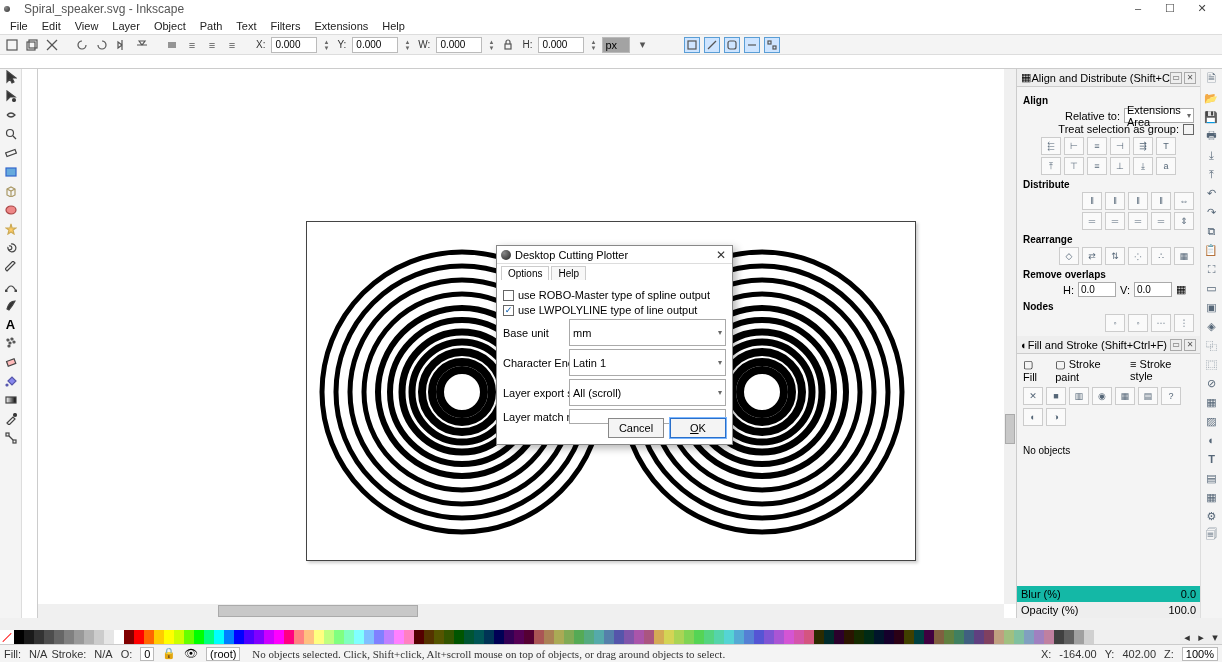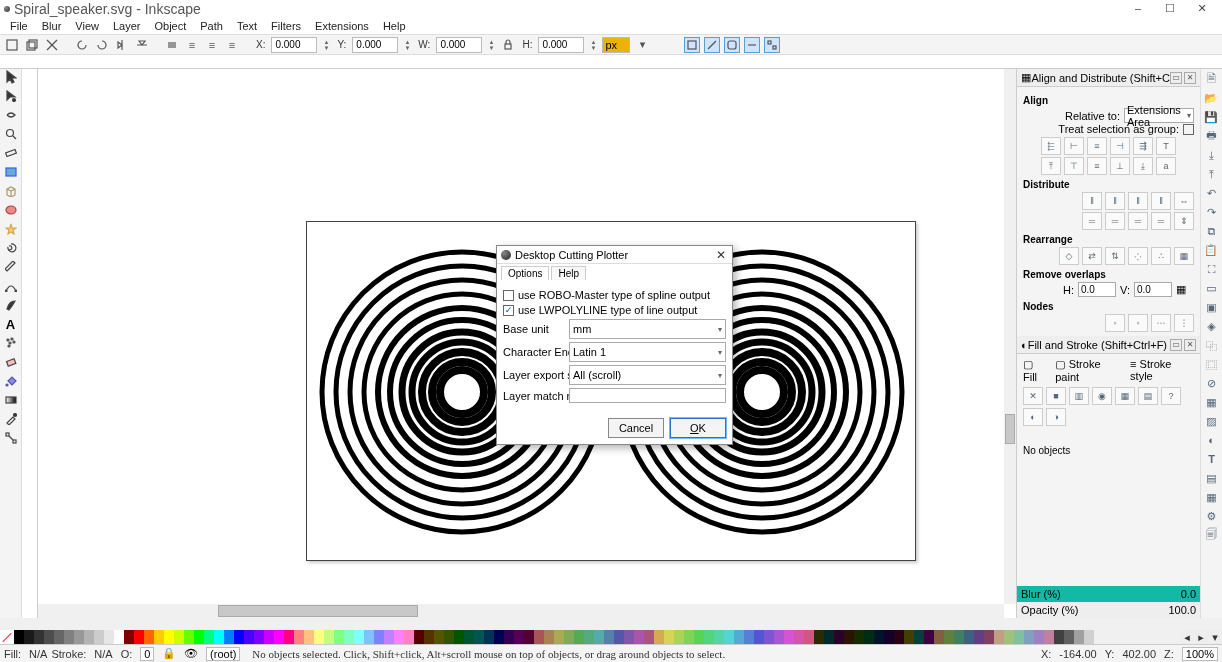--- a/index.html
+++ b/index.html
@@ -1,37 +1,37 @@
 <!DOCTYPE html>
 <html><head>
 <meta charset="utf-8">
 <style>
 * { margin: 0; padding: 0; box-sizing: border-box; font-family: "Segoe UI", Tahoma, sans-serif; font-size: 11px; }
 body { width: 1222px; height: 662px; background: #f0f0f0; overflow: hidden; position: relative; }
 
 
 .titlebar { height: 17px; background: #fff; display: flex; align-items: center; padding: 0 4px; }
 .titlebar .dot { width: 6px; height: 6px; border-radius: 50%; background: radial-gradient(circle at 30% 30%, #888, #333); margin-right: 4px;}
-.titlebar .title { font-size: 14px; color: #555; flex: 1; }
+.titlebar .title { font-size: 12px; color: #555; flex: 1; margin-left: 10px; }
 .titlebar .win-controls { display: flex; gap: 12px; color: #444; font-size: 10px; margin-right: 6px;}
 .titlebar .win-controls span { width: 20px; text-align: center; cursor: default; }
 
 
 .menubar { height: 18px; background: #fff; display: flex; align-items: center; padding: 0 4px; gap: 2px; border-bottom: 1px solid #ddd;}
 .menubar span { padding: 2px 6px; font-size: 11px; color: #222; }
 
 
 .toptoolbar { height: 20px; background: #f4f4f4; display: flex; align-items: center; padding: 0 4px; gap: 4px; border-bottom: 1px solid #ddd;}
 .tbtn { width: 16px; height: 16px; display:inline-flex; align-items:center; justify-content:center; color:#555; border:1px solid transparent;}
 .sep { width: 6px; }
 .xlabel { font-size: 10px; color: #333; padding: 0 2px;}
 .numbox { width: 46px; height: 16px; border: 1px solid #bbb; background:#fff; font-size:10px; padding-left:3px; display:inline-flex; align-items:center;}
 .spin { width: 10px; height:16px; display:inline-flex; flex-direction:column; justify-content:center; }
 .spin div { height:6px; font-size:6px; line-height:6px; color:#666; text-align:center;}
-.unitbox { width:28px; height:16px; border:1px solid #bbb; background:#eab308; font-size:10px; display:inline-flex; align-items:center; padding-left:2px;}
+.unitbox { width:28px; height:16px; border:1px solid #bbb; background:#a3a3a3; font-size:10px; display:inline-flex; align-items:center; padding-left:2px;}
 
 
 .rulerrow { height: 14px; background: #fff; position: relative; border-bottom:1px solid #ccc;}
 
 
 .mainrow { position:absolute; top:69px; bottom:44px; left:0; right:0; display:flex; }
 .lefttoolbar { width: 22px; background:#f4f4f4; border-right:1px solid #ddd; display:flex; flex-direction:column; align-items:center; padding-top:0px; gap:3px;}
 .lefttoolbar .tool { width:16px; height:16px; display:flex; align-items:center; justify-content:center; color:#444; }
 .canvaswrap { flex:1; background:#fff; position:relative; overflow:hidden;}
 .canvas-page { position:absolute; left:268px; top:152px; width:610px; height:340px; background:#fff; border:1px solid #444; box-shadow: 2px 2px 3px rgba(0,0,0,0.2);}
@@ -81,21 +81,21 @@
 .dialog .dtitle .dicon { width:10px; height:10px; background: radial-gradient(circle at 30% 30%, #888, #222); border-radius:50%; margin-right:4px;}
 .dialog .dtitle .dtext { flex:1; font-size:11px;}
 .dialog .dtitle .dx { font-size:12px; color:#333; padding:0 2px;}
 .dialog .dtabs { height:18px; display:flex; gap:2px; padding:2px 4px; }
 .dialog .dtabs span { padding:1px 6px; font-size:10px; border:1px solid #ccc; border-bottom:none; background:#f8f8f8;}
 .dialog .dtabs span.active { background:#fff; }
 .dialog .dbody { padding:4px 6px; }
 .dialog .drow { display:flex; align-items:center; font-size:10px; margin:3px 0; gap:4px;}
 .dialog .drow label { white-space:nowrap;}
 .dialog .dcb { width:11px; height:11px; border:1px solid #666; display:inline-flex; align-items:center; justify-content:center; font-size:9px; color:#05a;}
-.dialog .dsel { flex:1; border:1px solid #aaa; background:#fff; height:20px; font-size:10px; padding-left:3px; display:flex; align-items:center; justify-content:space-between;}
+.dialog .dsel { flex:1; border:1px solid #aaa; background:#fff; height:27px; font-size:10px; padding-left:3px; display:flex; align-items:center; justify-content:space-between;}
 .dialog .dsel .dd { font-size:8px; color:#666; padding-right:3px;}
 .dialog .dinput { flex:1; border:1px solid #aaa; background:#fff; height:15px;}
 .dialog .dbtns { position:absolute; right:6px; bottom:6px; display:flex; gap:6px;}
 .dialog .dbtn { min-width:56px; height:20px; border:1px solid #888; background:#f4f4f4; font-size:11px; display:flex; align-items:center; justify-content:center;}
 .dialog .dbtn.primary { border:1px solid #2a6fc9; outline:1px solid #7ab6ff; }
 
 
 svg { stroke: currentColor; fill:none; stroke-width:1.2;}
 </style>
 </head>
@@ -106,21 +106,21 @@
   <span class="title">Spiral_speaker.svg - Inkscape</span>
   <div class="win-controls">
     <span>–</span>
     <span>☐</span>
     <span>✕</span>
   </div>
 </div>
 
 <div class="menubar">
   <span>File</span>
-  <span>Blur</span>
+  <span>Edit</span>
   <span>View</span>
   <span>Layer</span>
   <span>Object</span>
   <span>Path</span>
   <span>Text</span>
   <span>Filters</span>
   <span>Extensions</span>
   <span>Help</span>
 </div>
 

